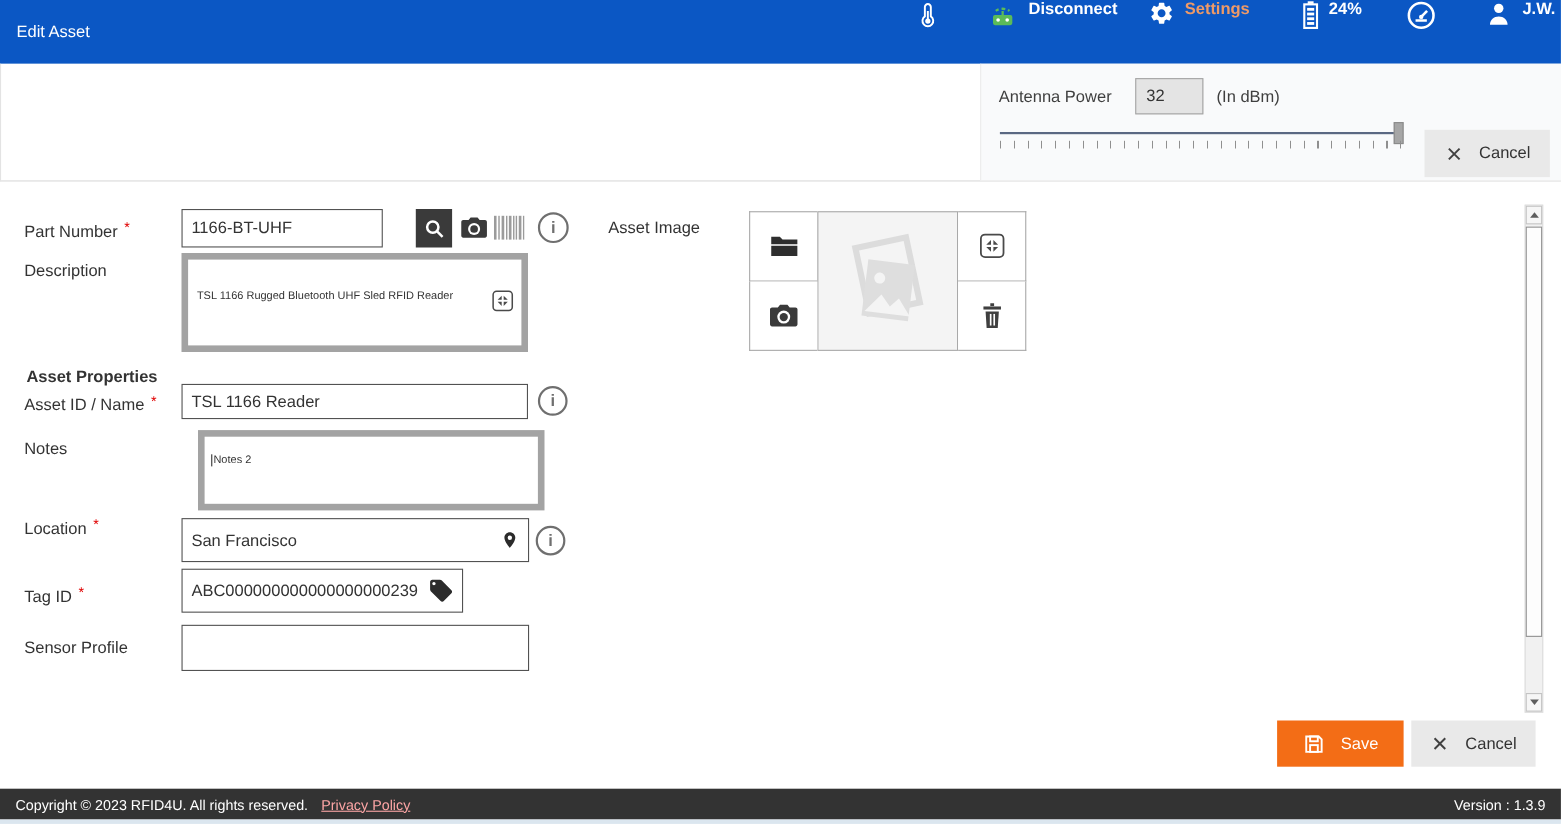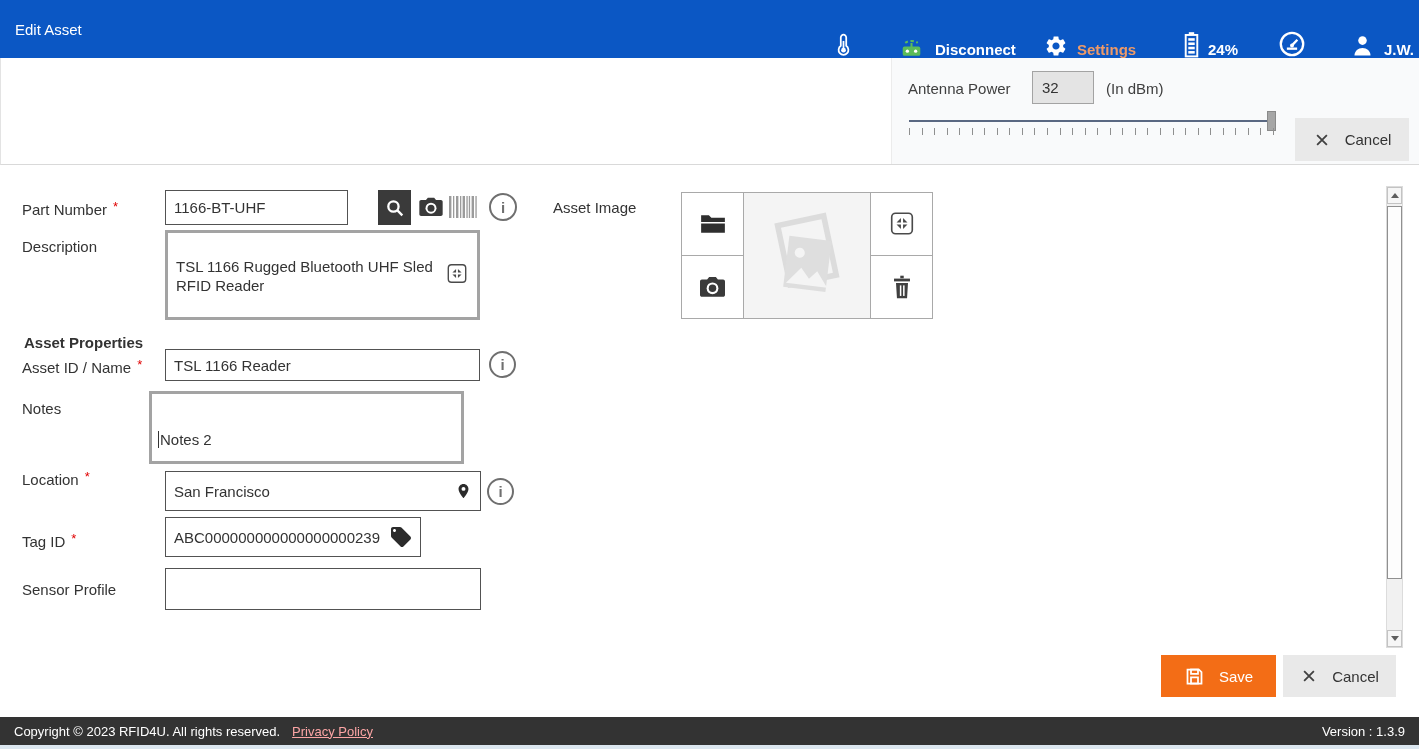--- a/index.html
+++ b/index.html
@@ -16,21 +16,21 @@
     background:#0b57c4; display:flex; align-items:center;
   }
   .brand {
     width:207px; height:100%; display:flex; align-items:center;
     padding-left:14px; border-right:1px solid rgba(255,255,255,.8);
     color:#fff; font-size:20px; font-weight:bold; letter-spacing:.2px;
   }
   .page-title {
     padding-left:15px; color:#fff; font-size:15px; font-weight:normal;
   }
-  .h-item { position:absolute; top:0; height:58px; display:flex; align-items:flex-end; gap:9px; color:#fff; font-size:15px; font-weight:bold; cursor:default; }
+  .h-item { position:absolute; top:0; height:58px; display:flex; align-items:flex-start; gap:9px; color:#fff; font-size:15px; font-weight:bold; cursor:default; }
   .h-thermo   { left:831px; }
   .h-disconnect { left:897px; }
   .h-settings { left:1044px; }
   .h-settings .h-label { color:#ef9a67; }
   .h-battery  { left:1184px; }
   .h-gauge    { left:1278px; }
   .h-user     { left:1350px; }
 
   
   .top-strip {
@@ -70,21 +70,21 @@
 
   
   .form-label { position:absolute; font-size:15px; color:#333; }
   .req { color:#e00000; font-size:13px; vertical-align:4px; margin-left:6px; }
   .bold { font-weight:bold; }
   .tb {
     position:absolute; border:1px solid #525252; background:#fff; font-size:15px;
     color:#333; font-family:"Liberation Sans", sans-serif;
   }
   input.tb { padding-left:8px; }
-  .box { position:absolute; border:3px solid #a3a3a3; background:#fff; font-size:15px; color:#333; }
+  .box { position:absolute; border:6px solid #a3a3a3; background:#fff; font-size:10px; color:#333; }
   .l-part    { left:22px; top:199px; }
   .i-part    { left:165px; top:190px; width:183px; height:35px; }
   .b-search  { position:absolute; left:378px; top:190px; width:33px; height:35px; background:#3a3a3a; display:flex; align-items:center; justify-content:center; cursor:pointer; }
   .ic-camera1{ position:absolute; left:416px; top:193px; cursor:pointer; }
   .ic-barcode{ position:absolute; left:449px; top:196px; cursor:pointer; }
   .info {
     position:absolute; width:28px; height:28px; border:2px solid #6f6f6f; border-radius:50%;
     display:flex; align-items:center; justify-content:center;
     font-size:15px; font-weight:bold; color:#6f6f6f; background:#fff; cursor:pointer;
   }
@@ -94,21 +94,21 @@
 
   .l-desc { left:22px; top:238px; }
   .box-desc { left:165px; top:230px; width:315px; height:90px; padding:24px 24px 0 8px; line-height:19px; }
   .ic-collapse-desc { position:absolute; left:446px; top:261px; cursor:pointer; background:#fff; }
 
   .l-section { left:24px; top:334px; }
   .l-assetid { left:22px; top:357px; }
   .i-assetid { left:165px; top:349px; width:315px; height:32px; }
 
   .l-notes { left:22px; top:400px; }
-  .box-notes { left:149px; top:391px; width:315px; height:73px; padding:36px 8px 0 6px; line-height:19px; }
+  .box-notes { left:180px; top:391px; width:315px; height:73px; padding:12px 8px 0 6px; line-height:19px; }
   .caret-text { border-left:1px solid #333; padding-left:1px; }
 
   .l-location { left:22px; top:469px; }
   .wrap-location { position:absolute; left:165px; top:471px; width:316px; height:40px; }
   .wrap-location input { width:100%; height:100%; position:static; }
   .ic-pin { position:absolute; right:9px; top:8px; }
 
   .l-tagid { left:22px; top:531px; }
   .wrap-tagid { position:absolute; left:165px; top:517px; width:256px; height:40px; }
   .wrap-tagid input { width:100%; height:100%; position:static; }

